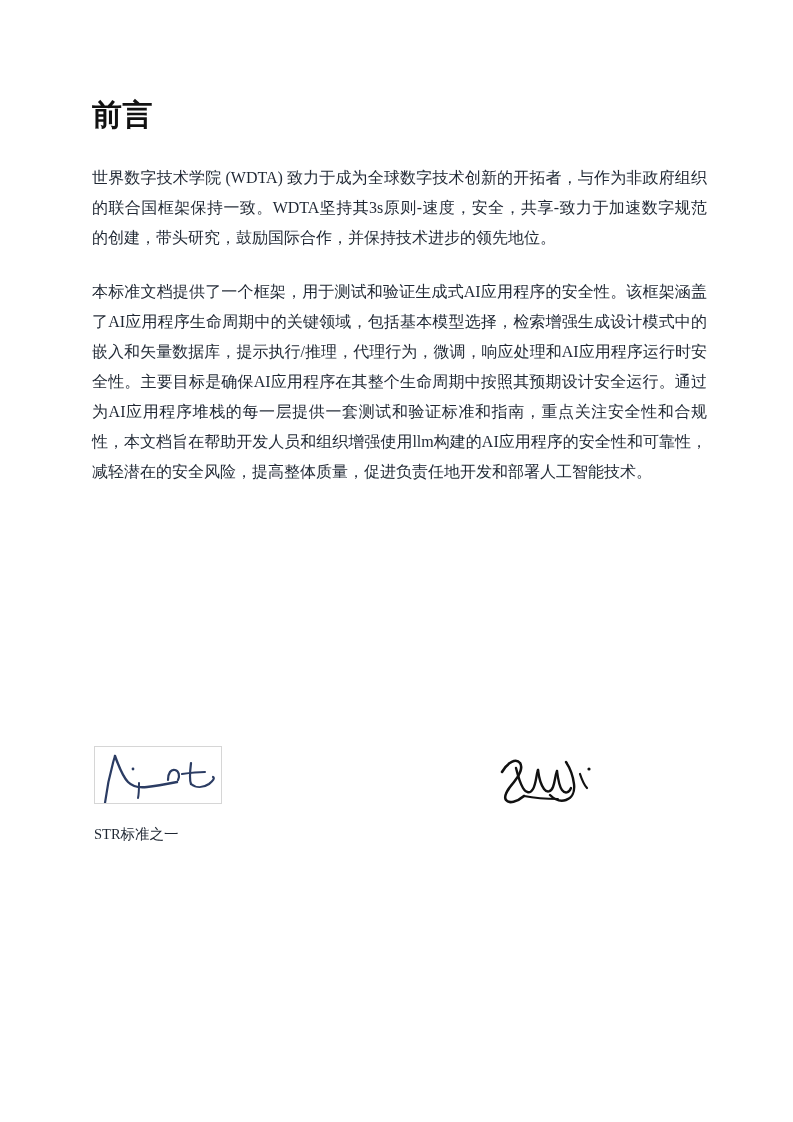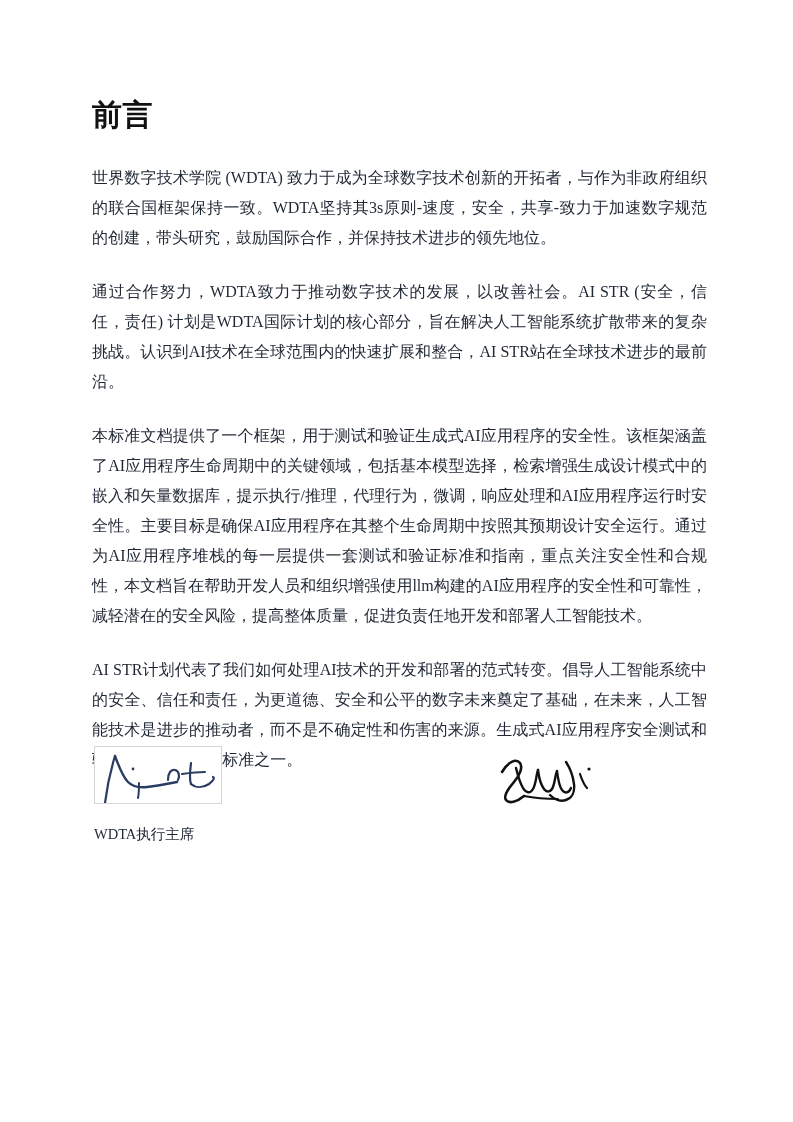--- a/index.html
+++ b/index.html
@@ -93,25 +93,23 @@
 <body>
 
 <div class="page">
 
   <div class="content">
 
     <h1 class="doc-title">前言</h1>
 
     <p class="para first">世界数字技术学院 (WDTA) 致力于成为全球数字技术创新的开拓者，与作为非政府组织的联合国框架保持一致。WDTA坚持其3s原则-速度，安全，共享-致力于加速数字规范的创建，带头研究，鼓励国际合作，并保持技术进步的领先地位。</p>
 
-    <p class="para">通过合作努力，WDTA致力于推动数字技术的发展，以改善社会。AI STR (安全，信任，责任) 计划是WDTA国际计划的核心部分，旨在解决人工智能系统扩散带来的复杂挑战。认识到AI技术在全球范围内的快速扩展和整合，AI STR站在全球技术进步的最前沿。</p>
 
     <p class="para">本标准文档提供了一个框架，用于测试和验证生成式AI应用程序的安全性。该框架涵盖了AI应用程序生命周期中的关键领域，包括基本模型选择，检索增强生成设计模式中的嵌入和矢量数据库，提示执行/推理，代理行为，微调，响应处理和AI应用程序运行时安全性。主要目标是确保AI应用程序在其整个生命周期中按照其预期设计安全运行。通过为AI应用程序堆栈的每一层提供一套测试和验证标准和指南，重点关注安全性和合规性，本文档旨在帮助开发人员和组织增强使用llm构建的AI应用程序的安全性和可靠性，减轻潜在的安全风险，提高整体质量，促进负责任地开发和部署人工智能技术。</p>
 
-    <p class="para">AI STR计划代表了我们如何处理AI技术的开发和部署的范式转变。倡导人工智能系统中的安全、信任和责任，为更道德、安全和公平的数字未来奠定了基础，在未来，人工智能技术是进步的推动者，而不是不确定性和伤害的来源。生成式AI应用程序安全测试和验证标准是AI STR标准之一。</p>
 
   </div>
 
   <div class="sig-area">
 
     <div class="sig-box">
       <span>
         <svg width="128" height="58" viewBox="0 0 128 58" aria-hidden="true">
           <g fill="none" stroke="#2b3c63" stroke-linecap="round" stroke-linejoin="round">
             <path d="M10 56 C12 40, 16 22, 20 9" stroke-width="2.2"></path>
@@ -137,17 +135,17 @@
             <path d="M63 19 C64 27, 65 34, 68 38 C71 42, 75 41, 77 36" stroke-width="2.3"></path>
             <path d="M72 10 C76 16, 79 24, 80 32 C81 40, 78 46, 72 48 C66 50, 60 47, 56 43" stroke-width="2.4"></path>
             <path d="M86 22 C88 28, 90 33, 93 36" stroke-width="2.2"></path>
             <circle cx="95" cy="17" r="1.6" fill="#111111" stroke="none"></circle>
             <path d="M30 44 C40 46, 52 47, 64 47" stroke-width="1.8"></path>
           </g>
         </svg>
       </span>
     </div>
 
-    <div class="sig-caption">WDTA执行主席</div>
+    <div class="sig-caption">STR标准之一</div>
 
   </div>
 
 </div>
 
 </body></html>

